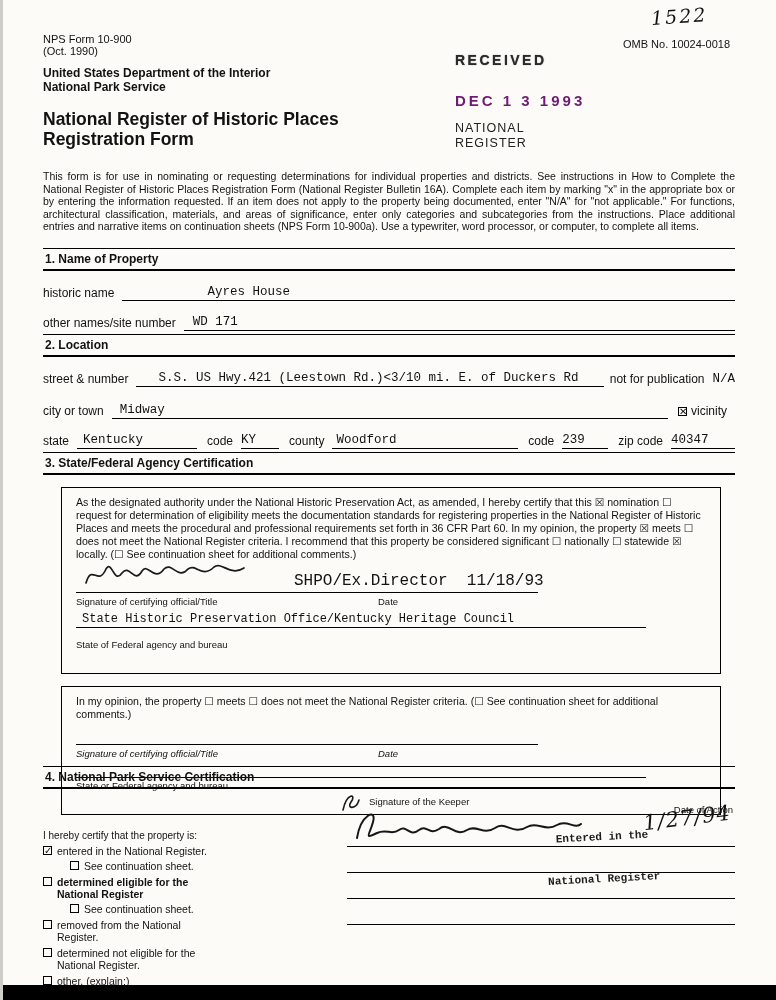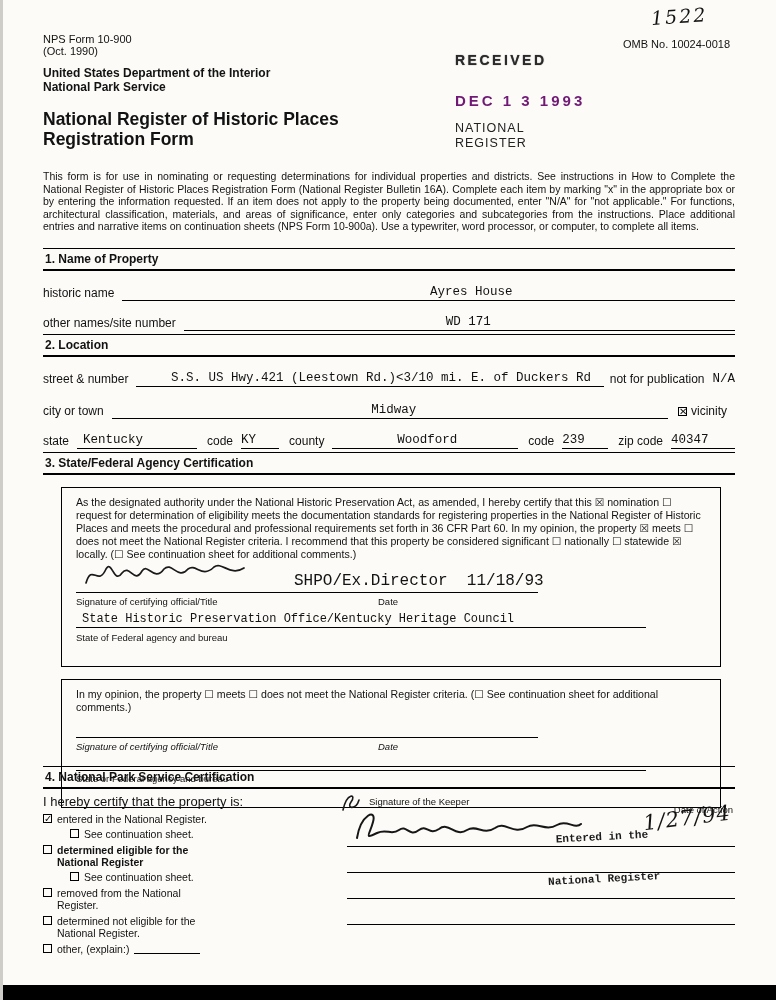--- a/index.html
+++ b/index.html
@@ -28,21 +28,21 @@
 
   .sec { position:absolute; left:40px; width:692px; }
   .sec-head {
     border-top:1px solid #000000; border-bottom:2px solid #000;
     font-weight:bold; font-size:12px; padding:3px 0 3px 2px;
     font-family:"Liberation Sans","DejaVu Sans",sans-serif;
   }
   .frow { display:flex; align-items:flex-end; margin-top:13px; }
   .flabel { font-size:12px; white-space:nowrap; padding:0 8px 1px 0; }
   .fline { border-bottom:1.3px solid #000; display:flex; align-items:flex-end; min-height:17px; }
-  .grow { flex:1;justify-content:center; }
+  .grow { flex:1; }
   .val { font-size:12.5px; padding-bottom:1px; }
 
   .cert-box { border:1.5px solid #000; margin:12px 14px 0 18px; padding:8px 14px 23px; }
   .cert-text { font-size:10.6px; line-height:13px; }
   .ul { border-bottom:1px solid #000; }
 
   .s4-item { display:flex; gap:5px; margin-top:4px; align-items:flex-start; }
   .s4-label { font-size:10.5px; line-height:12px; width:182px; }
   .s4-sub { display:flex; gap:5px; margin:3px 0 0 27px; align-items:flex-start; }
   .s4-item .cb, .s4-sub .cb { margin-top:1px; }
@@ -90,21 +90,21 @@
     <div class="sec-head">1. Name of Property</div>
     <div class="frow">
       <span class="flabel">historic name</span>
       <span class="fline grow">
         <span class="mono val" style="margin-left:85px;">Ayres House</span>
       </span>
     </div>
     <div class="frow">
       <span class="flabel">other names/site number</span>
       <span class="fline grow">
-        <span class="mono val" style="margin-left:18px;">WD 171</span>
+        <span class="mono val" style="margin-left:9px;">WD 171</span>
       </span>
     </div>
   </div>
 
   <div class="sec" style="top:334px;">
     <div class="sec-head">2. Location</div>
     <div class="frow">
       <span class="flabel">street &amp; number</span>
       <span class="fline grow">
         <span class="mono val" style="margin-left:22px;">S.S. US Hwy.421 (Leestown Rd.)&lt;3/10 mi. E. of Duckers Rd</span>
@@ -157,21 +157,21 @@
         <div class="abs ul" style="left:0; right:168px; bottom:2px;"></div>
       </div>
       <div style="position:relative; font-size:9.5px; margin-top:1px; height:12px;">
         <span>Signature of certifying official/Title</span>
         <span class="abs" style="left:302px; top:0;">Date</span>
       </div>
       <div style="position:relative; height:20px;">
         <span class="mono abs" style="left:6px; bottom:2px; font-size:12px;">State Historic Preservation Office/Kentucky Heritage Council</span>
         <div class="abs ul" style="left:0; right:60px; bottom:0;"></div>
       </div>
-      <div class="small" style="margin-top:4px;">State of Federal agency and bureau</div>
+      <div class="small" style="margin-top:11px;">State of Federal agency and bureau</div>
     </div>
 
     <div class="cert-box">
       <p class="cert-text">In my opinion, the property ☐ meets ☐ does not meet the National Register criteria. (☐ See continuation sheet for additional comments.)</p>
       <div style="position:relative; height:26px;">
         <div class="abs ul" style="left:0; right:168px; bottom:2px;"></div>
       </div>
       <div style="position:relative; font-size:9.5px; font-style:italic; margin-top:1px; height:12px;">
         <span>Signature of certifying official/Title</span>
         <span class="abs" style="left:302px; top:0;">Date</span>
@@ -181,21 +181,21 @@
       </div>
       <div class="small" style="margin-top:2px;">State or Federal agency and bureau</div>
     </div>
   </div>
 
   <div class="sec" style="top:766px;">
     <div class="sec-head">4. National Park Service Certification</div>
     <div style="display:flex; margin-top:5px;">
 
       <div style="width:300px;">
-        <div style="font-size:13px;">I hereby certify that the property is:</div>
+        <div style="font-size:10px;margin-top:36px;">I hereby certify that the property is:</div>
 
         <div class="s4-item">
           <span class="cb">✓</span>
           <span class="s4-label">entered in the National Register.</span>
         </div>
         <div class="s4-sub">
           <span class="cb"></span>
           <span class="s4-label">See continuation sheet.</span>
         </div>
 

